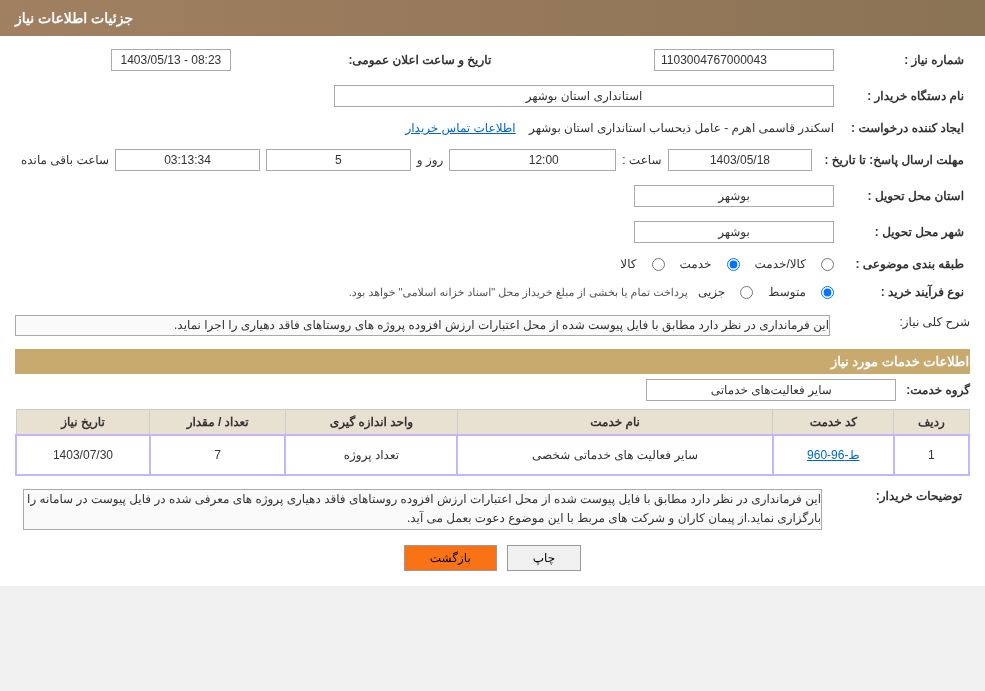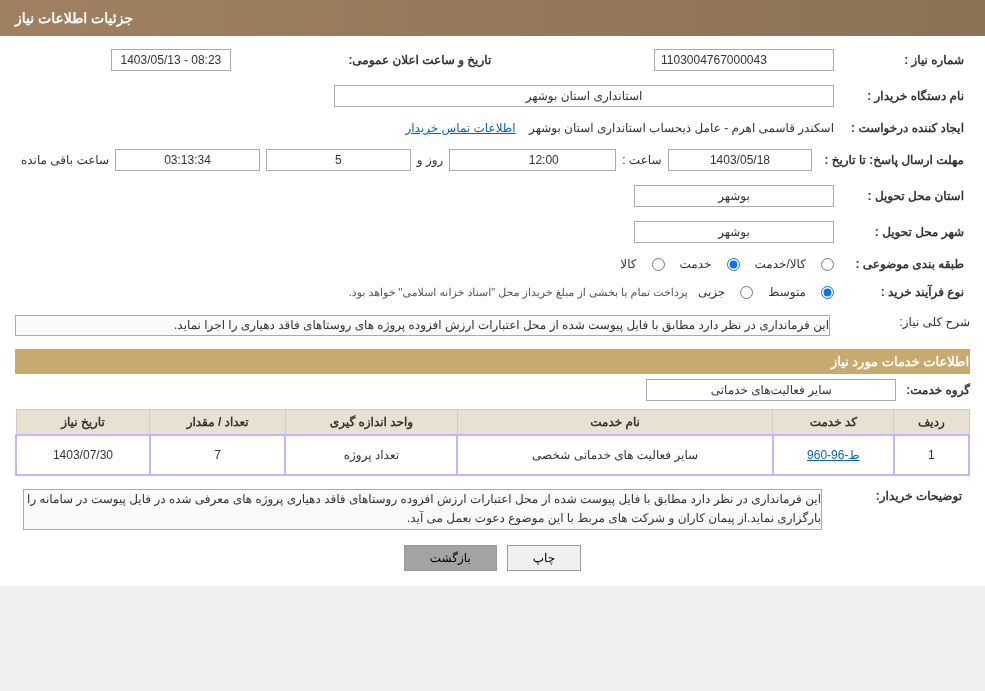--- a/index.html
+++ b/index.html
@@ -132,21 +132,21 @@
       border: 1px solid #999;
       cursor: pointer;
       font-family: Tahoma, Arial, sans-serif;
       font-size: 12px;
       background: #f0f0f0;
     }
     .btn-print {
       background: #f0f0f0;
     }
     .btn-back {
-      background: #a3a3a3;
+      background: #f97316;
     }
     .service-group-row {
       display: flex;
       align-items: center;
       direction: rtl;
       margin: 5px 0;
     }
     .service-group-label {
       font-weight: bold;
       color: #333;

